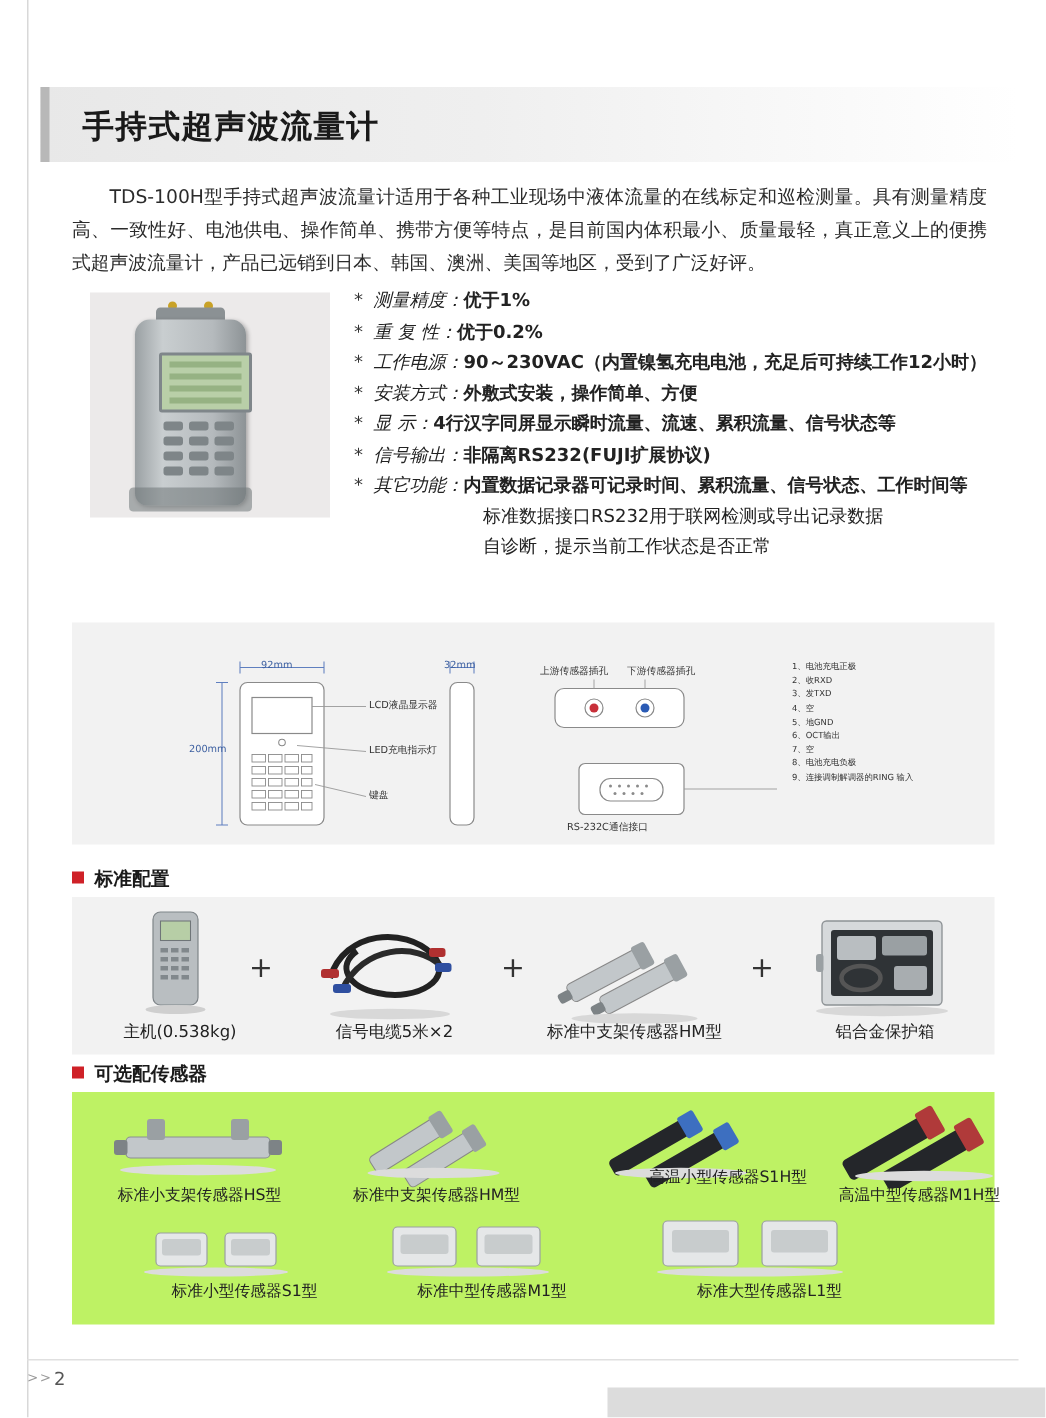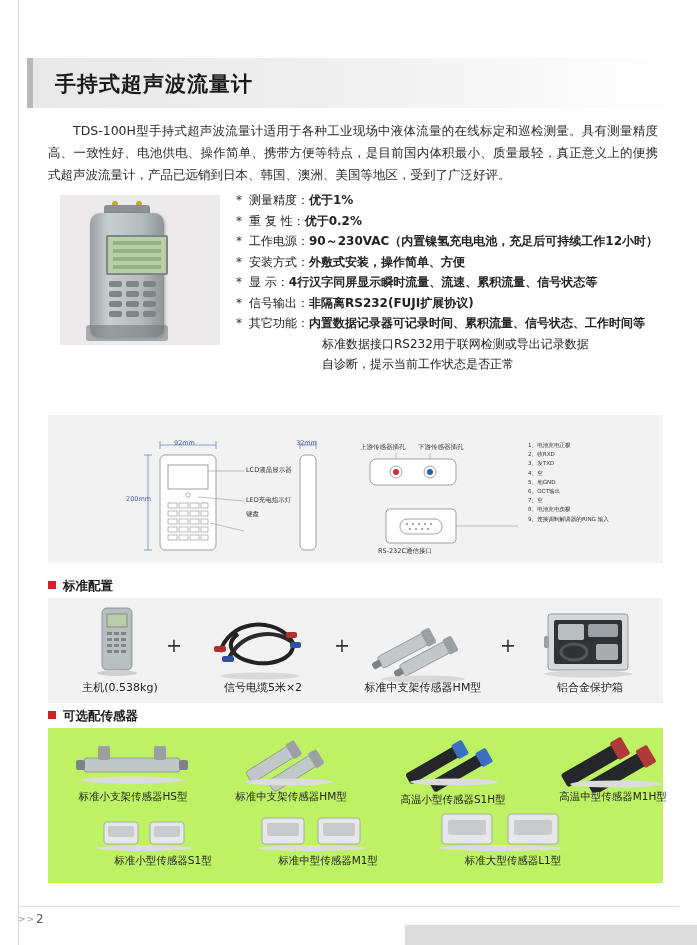--- a/index.html
+++ b/index.html
@@ -64,21 +64,21 @@
   .dev-ant2{position:absolute;left:54px;top:-2px;width:6px;height:6px;background:#c9a227;border-radius:50%;}
   .dev-base{
     position:absolute;left:4px;top:122px;width:82px;height:16px;
     background:#6f7679;border-radius:3px;opacity:.55;
   }
 
   
   .specs{position:absolute;left:236px;top:190px;width:440px;font-size:12px;line-height:20.5px;color:#222;}
   .spec-row{display:flex;}
   .spec-star{width:13px;color:#333;flex:0 0 13px;}
-  .spec-label{flex:0 0 auto;white-space:nowrap;}
+  .spec-label{flex:0 0 auto;white-space:nowrap;font-style:italic;}
   .spec-value{flex:1 1 auto;font-weight:bold;}
   .spec-cont2{padding-left:86px;}
 
   
   .sect{
     position:absolute;left:48px;width:615px;font-size:12.5px;font-weight:bold;color:#1a1a1a;
   }
   .sect .sq{display:inline-block;width:8px;height:8px;background:#cf2127;margin-right:7px;vertical-align:1px;}
 
   .panel{
@@ -264,21 +264,21 @@
       </g>
       <line x1="408" y1="111" x2="470" y2="111" stroke="#999" stroke-width="0.6"></line>
     </svg>
 
     <div class="dimnote" style="left:126px;top:24px;color:#3c5fa0;">92mm</div>
     <div class="dimnote" style="left:78px;top:80px;color:#3c5fa0;">200mm</div>
     <div class="dimnote" style="left:248px;top:24px;color:#3c5fa0;">32mm</div>
 
     <div class="dimnote" style="left:198px;top:51px;">LCD液晶显示器</div>
     <div class="dimnote" style="left:198px;top:81px;">LED充电指示灯</div>
-    <div class="dimnote" style="left:198px;top:95px;">键盘</div>
+    <div class="dimnote" style="left:198px;top:111px;">键盘</div>
 
     <div class="dimnote" style="left:312px;top:28px;">上游传感器插孔</div>
     <div class="dimnote" style="left:370px;top:28px;">下游传感器插孔</div>
     <div class="dimnote" style="left:330px;top:132px;">RS-232C通信接口</div>
 
     <div class="dim-legend">
       <div>1、电池充电正极</div>
       <div>2、收RXD</div>
       <div>3、发TXD</div>
       <div>4、空</div>
@@ -411,21 +411,21 @@
       </g>
       <g transform="rotate(-30 74 42)">
         <rect x="40" y="30" width="64" height="15" rx="3" fill="#24262a"></rect>
         <rect x="98" y="27" width="13" height="20" rx="2" fill="#b03a3a"></rect>
       </g>
       <ellipse cx="68" cy="50" rx="46" ry="3.5" fill="#dcdcdc"></ellipse>
     </svg>
 
     <div class="opt-cap" style="left:0px;top:62px;">标准小支架传感器HS型</div>
     <div class="opt-cap" style="left:158px;top:62px;">标准中支架传感器HM型</div>
-    <div class="opt-cap" style="left:320px;top:65px;">高温小型传感器S1H型</div>
+    <div class="opt-cap" style="left:320px;top:50px;text-align:right;">高温小型传感器S1H型</div>
     <div class="opt-cap" style="left:480px;top:62px;">高温中型传感器M1H型</div>
 
     <svg width="150" height="44" style="position:absolute;left:40px;top:82px;">
       <rect x="16" y="12" width="34" height="22" rx="3" fill="#e5e7e8" stroke="#9a9fa2" stroke-width="0.8"></rect>
       <rect x="20" y="16" width="26" height="11" rx="2" fill="#c8cccd"></rect>
       <rect x="62" y="12" width="34" height="22" rx="3" fill="#e5e7e8" stroke="#9a9fa2" stroke-width="0.8"></rect>
       <rect x="66" y="16" width="26" height="11" rx="2" fill="#c8cccd"></rect>
       <ellipse cx="56" cy="38" rx="48" ry="3" fill="#dcdcdc"></ellipse>
     </svg>
 

